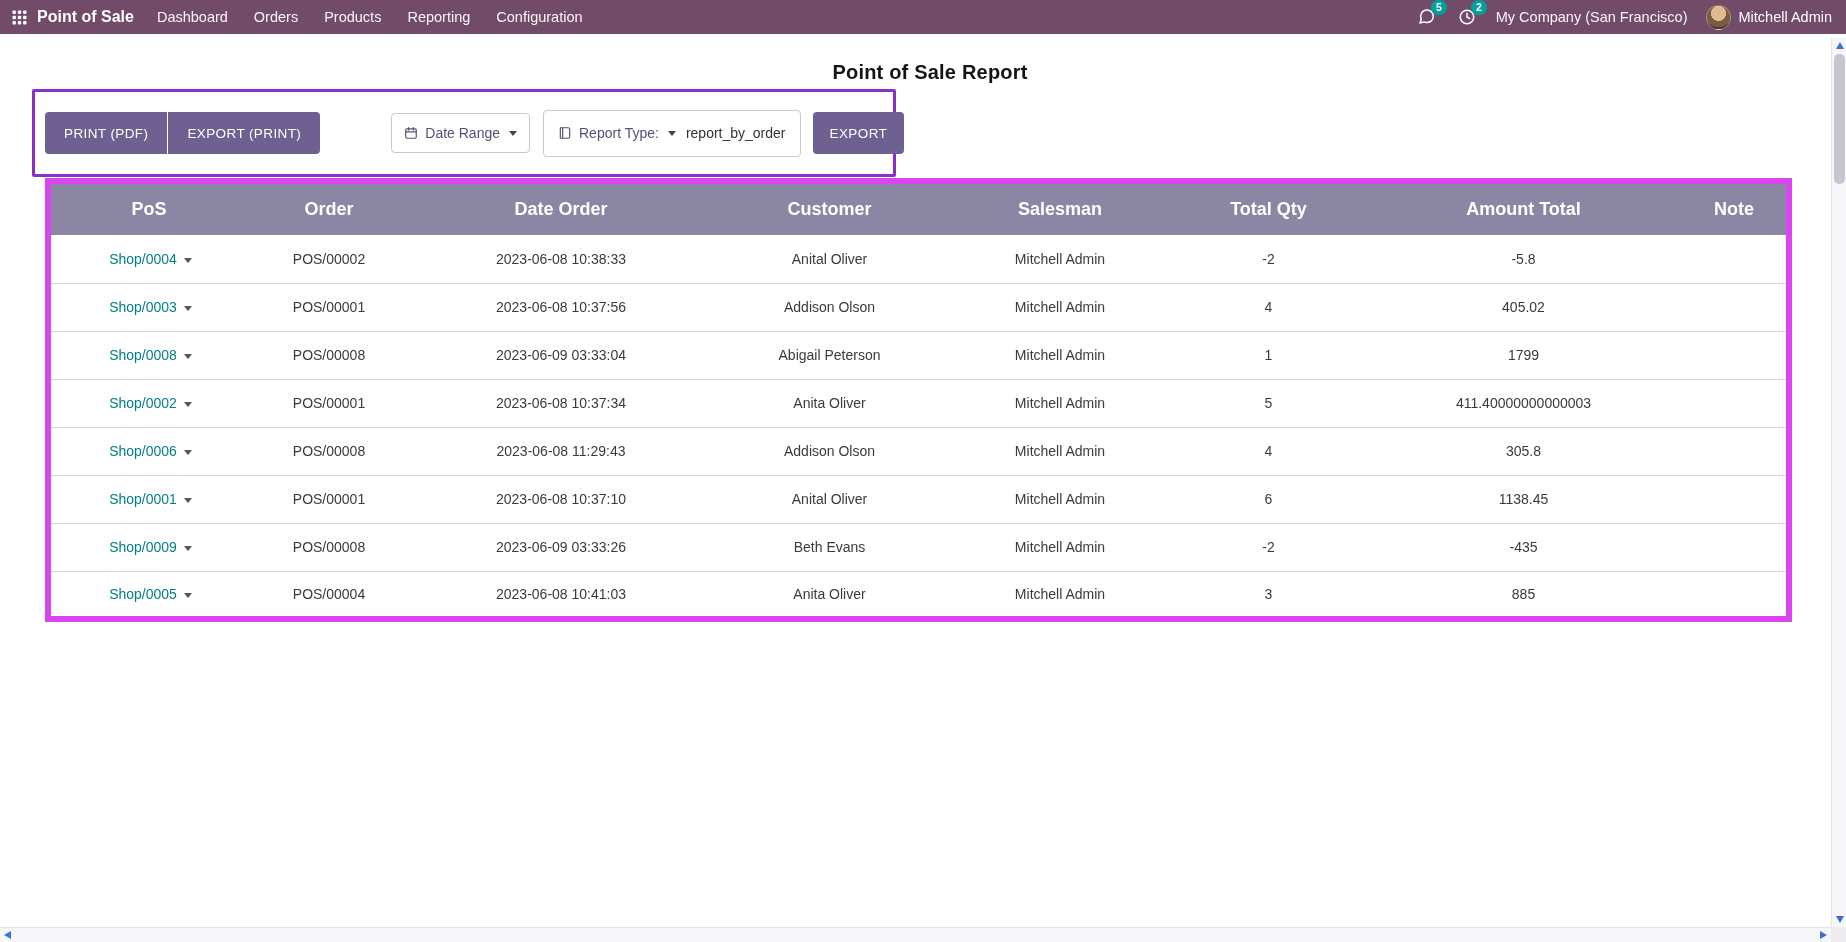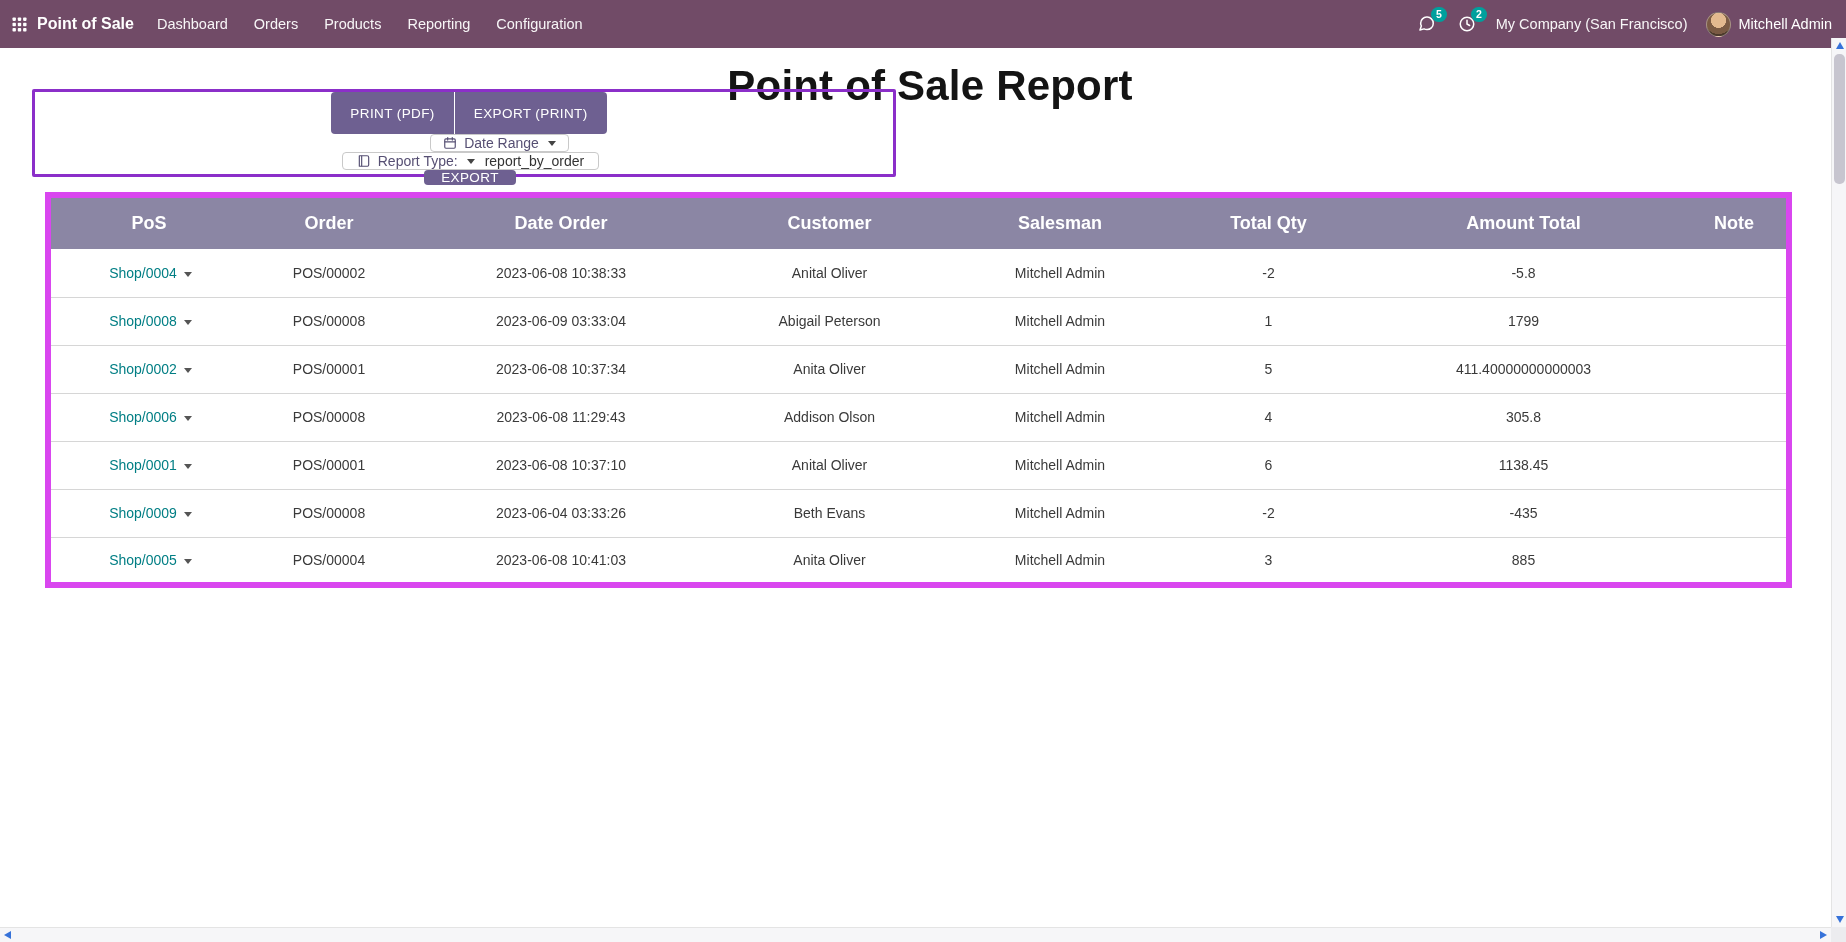--- a/index.html
+++ b/index.html
@@ -6,21 +6,21 @@
   html, body { width:1846px; height:942px; }
   body {
     font-family:"Liberation Sans", sans-serif;
     background:#ffffff;
     overflow:hidden;
   }
   .screen { position:relative; width:1846px; height:942px; background:#fff; }
 
   
   .navbar {
-    height:48px; background:#714B67; color:#fff;
+    height:34px; background:#714B67; color:#fff;
     display:flex; align-items:center; justify-content:space-between;
     padding:0 14px 0 10px;
   }
   .nav-left { display:flex; align-items:center; height:100%; }
   .apps-btn {
     background:transparent; border:none; cursor:pointer;
     display:flex; align-items:center; padding:0 8px 0 2px;
   }
   .brand {
     color:#fff; font-weight:700; font-size:16px; text-decoration:none;
@@ -46,30 +46,30 @@
     width:25px; height:25px; border-radius:50%;
     background:radial-gradient(circle at 50% 32%, #e3b98f 0 38%, #7a5a43 40% 70%, #4c3a2c 71%);
     border:1px solid rgba(255,255,255,0.35);
     display:inline-block;
   }
   .user-name { color:#fff; font-size:14.5px; white-space:nowrap; }
 
   
   .page-title {
     margin-top:20px; text-align:center;
-    font-size:42px; font-weight:700; color:#141414; letter-spacing:0.2px;
+    font-size:20px; font-weight:700; color:#141414; letter-spacing:0.2px;
     line-height:36px;
     padding-left:14px;
   }
 
   
   .highlight-box {
     position:absolute; left:32px; top:89px; width:864px; height:88px;
     border:3px solid #8b2fc9; border-radius:2px;
-    display:flex; align-items:center; background:transparent;flex-direction:column;
+    display:flex; align-items:center; background:transparent;
   }
   .btn {
     border:none; cursor:pointer; color:#fff; background:#6e6091;
     font-family:"Liberation Sans", sans-serif;
     font-size:13.5px; font-weight:500; letter-spacing:0.4px;
     height:42px; padding:0 19px; border-radius:4px; white-space:nowrap;
   }
   .btn-group { display:flex; margin-left:10px; }
   .btn-group .btn:first-child { border-radius:4px 0 0 4px; }
   .btn-group .btn:last-child { border-radius:0 4px 4px 0; margin-left:1px; }
@@ -248,20 +248,32 @@
     </td>
     <td>POS/00002</td>
     <td>2023-06-08 10:38:33</td>
     <td>Anital Oliver</td>
     <td>Mitchell Admin</td>
     <td>-2</td>
     <td>-5.8</td>
     <td></td>
   </tr>
 
+  <tr class="data-row">
+    <td class="col-pos">
+      <a href="#" class="shop-link">Shop/0003</a><span class="pos-caret"></span>
+    </td>
+    <td>POS/00001</td>
+    <td>2023-06-08 10:37:56</td>
+    <td>Addison Olson</td>
+    <td>Mitchell Admin</td>
+    <td>4</td>
+    <td>405.02</td>
+    <td></td>
+  </tr>
 
   <tr class="data-row">
     <td class="col-pos">
       <a href="#" class="shop-link">Shop/0008</a><span class="pos-caret"></span>
     </td>
     <td>POS/00008</td>
     <td>2023-06-09 03:33:04</td>
     <td>Abigail Peterson</td>
     <td>Mitchell Admin</td>
     <td>1</td>
@@ -307,21 +319,21 @@
     <td>6</td>
     <td>1138.45</td>
     <td></td>
   </tr>
 
   <tr class="data-row">
     <td class="col-pos">
       <a href="#" class="shop-link">Shop/0009</a><span class="pos-caret"></span>
     </td>
     <td>POS/00008</td>
-    <td>2023-06-04 03:33:26</td>
+    <td>2023-06-09 03:33:26</td>
     <td>Beth Evans</td>
     <td>Mitchell Admin</td>
     <td>-2</td>
     <td>-435</td>
     <td></td>
   </tr>
 
   <tr class="data-row">
     <td class="col-pos">
       <a href="#" class="shop-link">Shop/0005</a><span class="pos-caret"></span>

